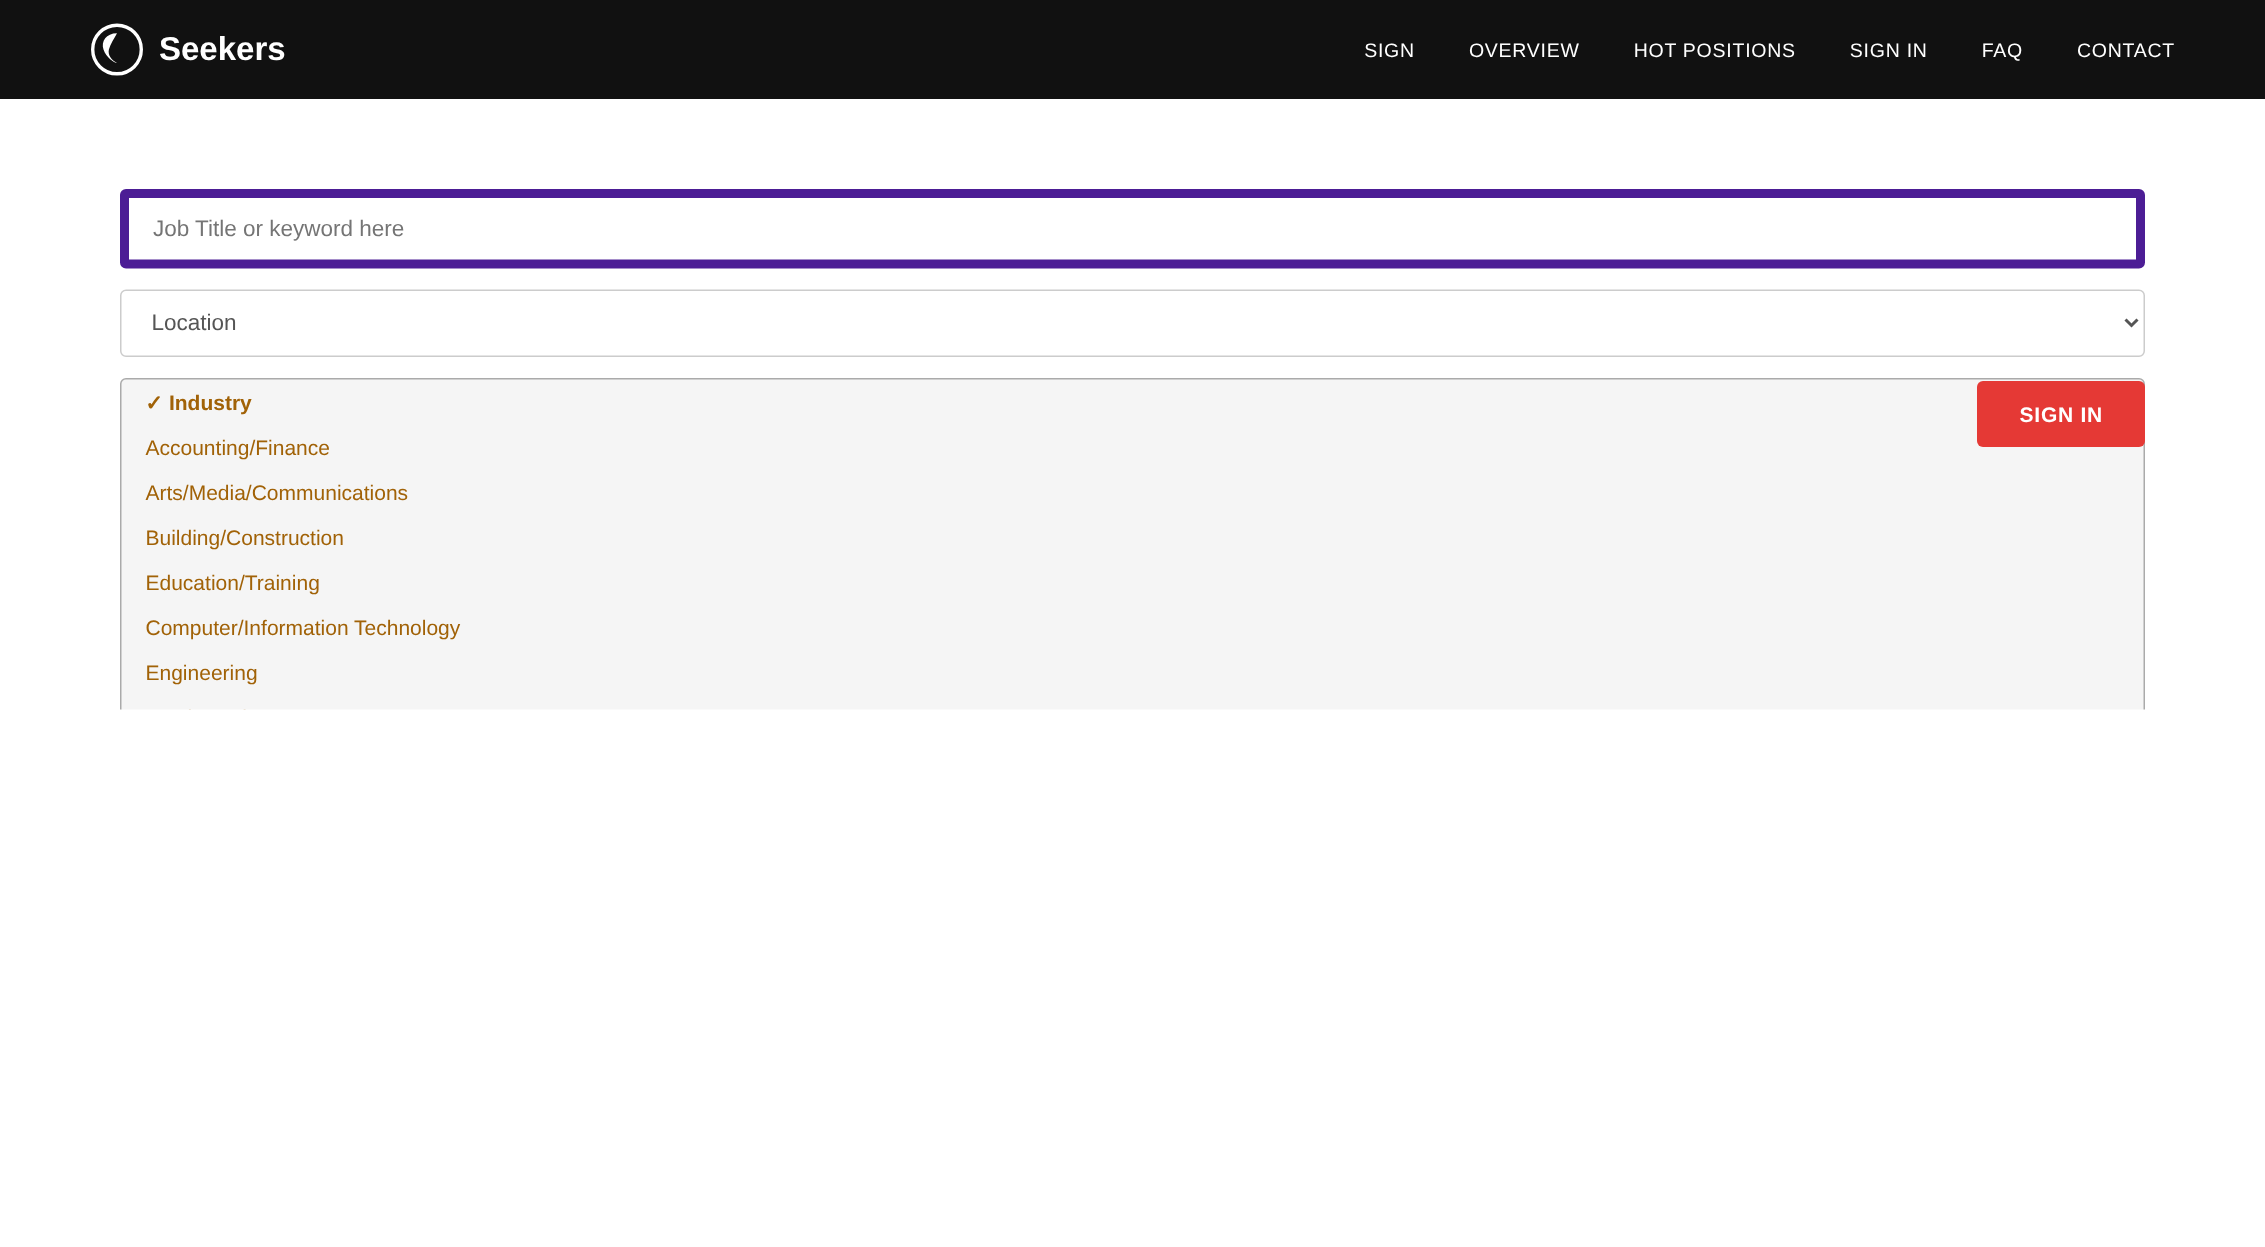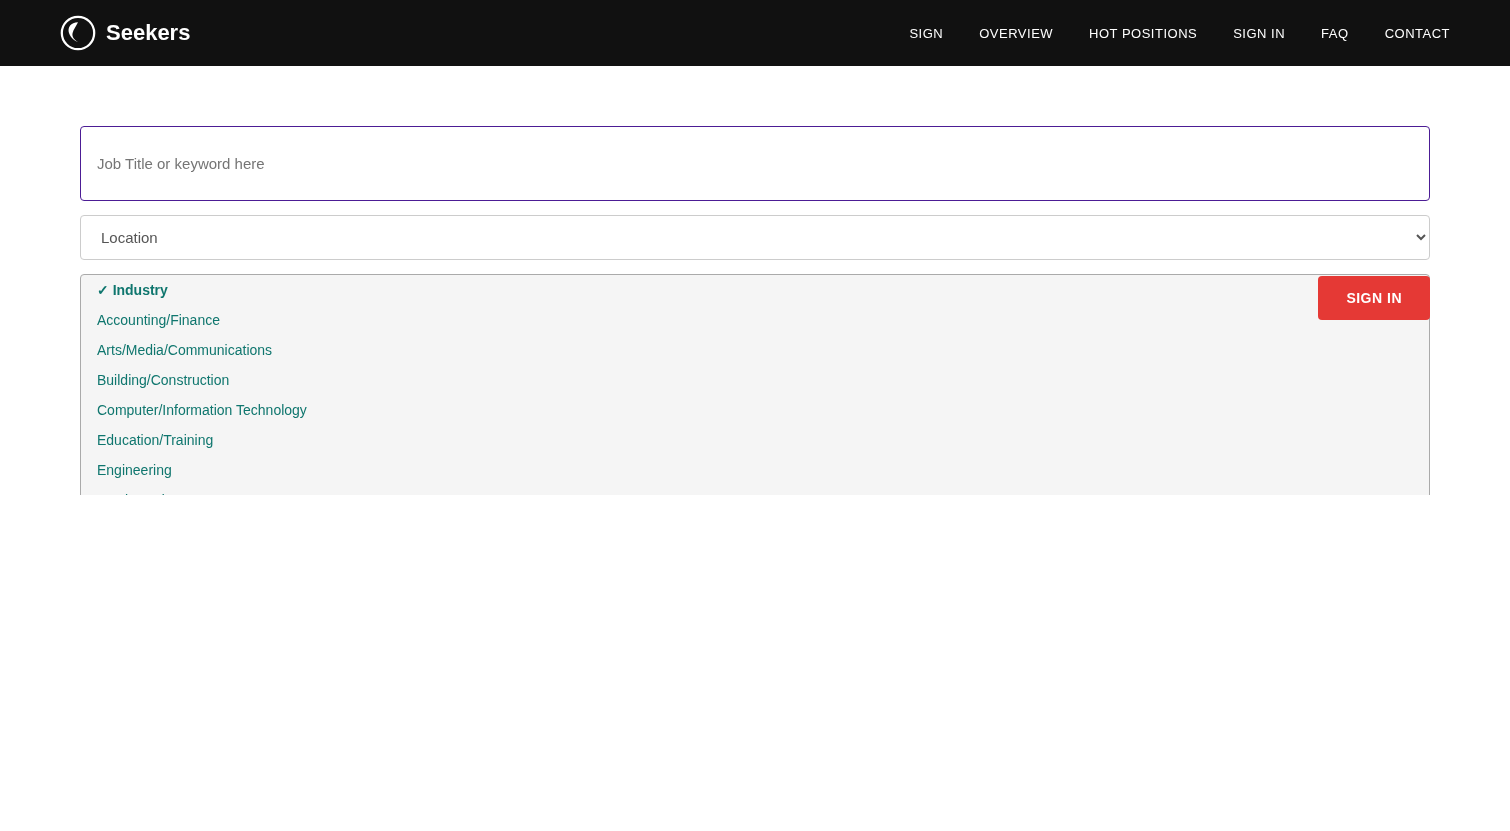--- a/index.html
+++ b/index.html
@@ -47,22 +47,22 @@
     }
     h1 {
       font-size: 32px;
       font-weight: 900;
       letter-spacing: 1px;
       color: #111;
       margin-bottom: 40px;
     }
     .keyword-input {
       width: 100%;
-      padding: 28px 16px;
-      border: 1px solid #4c1d95;
+      padding: 12px 16px;
+      border: 6px solid #4c1d95;
       border-radius: 4px;
       font-size: 15px;
       color: #999;
       outline: none;
       margin-bottom: 14px;
     }
     .location-select {
       width: 100%;
       padding: 12px 16px;
       border: 1px solid #ccc;
@@ -83,21 +83,21 @@
     }
     .dropdown-list {
       list-style: none;
       max-height: 340px;
       overflow-y: auto;
     }
     .dropdown-list li {
       padding: 7px 16px;
       font-size: 14px;
       cursor: pointer;
-      color: #0f766e;
+      color: #a16207;
     }
     .dropdown-list li.selected {
       font-weight: bold;
     }
     .dropdown-list li.selected::before {
       content: '✓ ';
     }
 
     
     .signin-btn {
@@ -200,22 +200,22 @@
       <option>Sarawak</option>
     </select>
 
     
     <div class="industry-select-box">
       <ul class="dropdown-list">
         <li class="selected">Industry</li>
         <li>Accounting/Finance</li>
         <li>Arts/Media/Communications</li>
         <li>Building/Construction</li>
+        <li>Education/Training</li>
         <li>Computer/Information Technology</li>
-        <li>Education/Training</li>
         <li>Engineering</li>
         <li>Fresh graduate</li>
         <li>Healthcare</li>
         <li>Hotel/Restaurant</li>
         <li>Logistics</li>
 
       </ul>
     </div>
 
     

